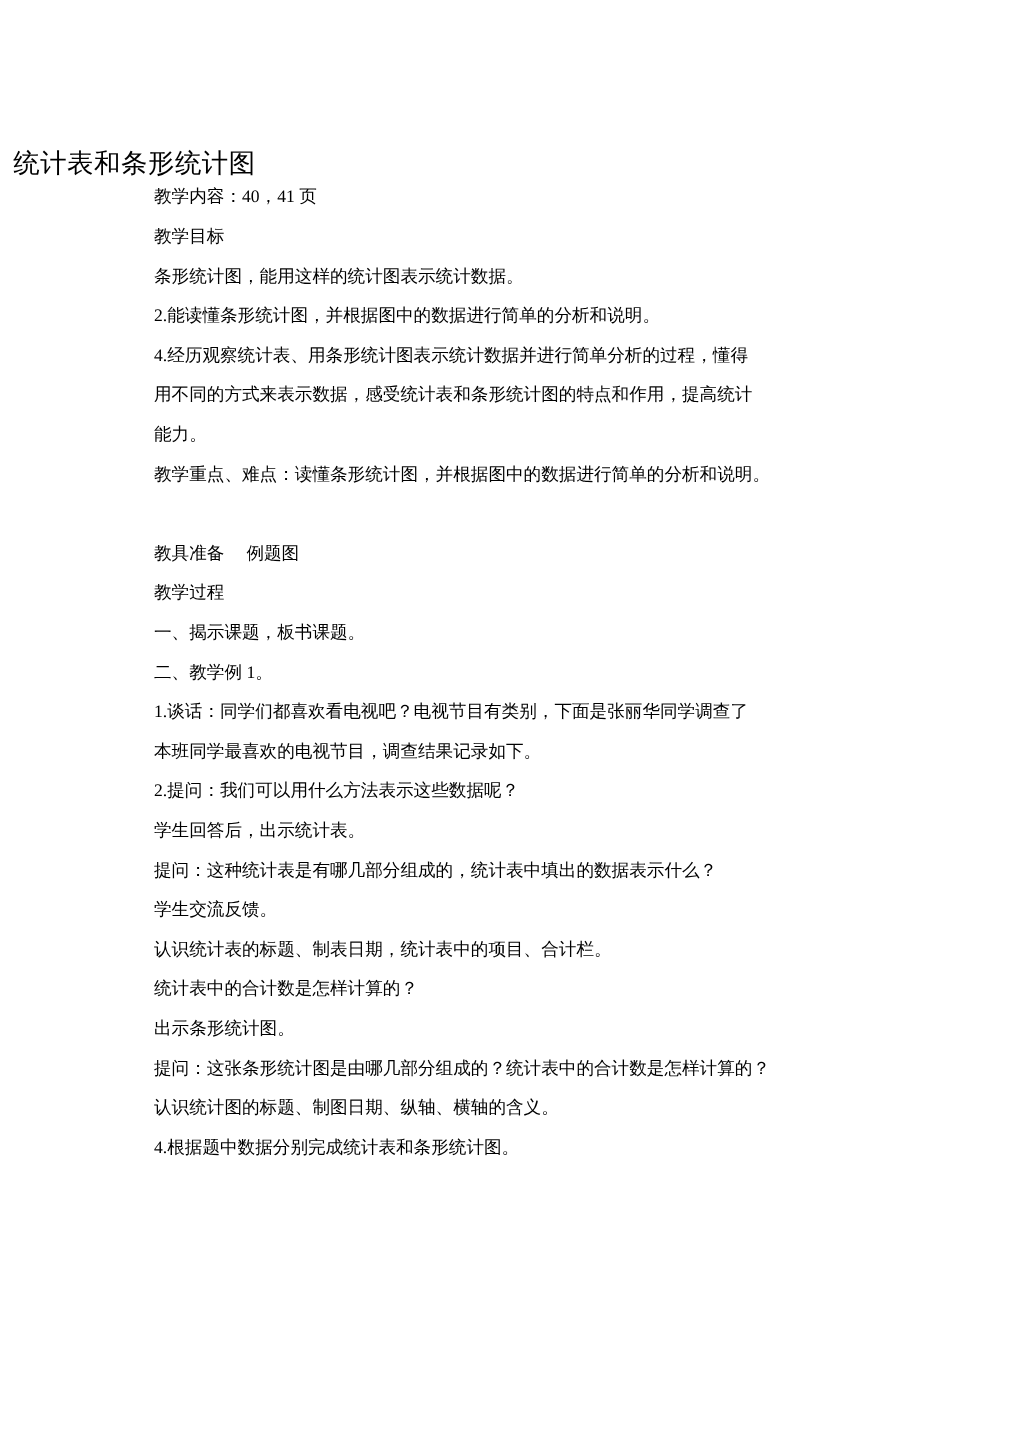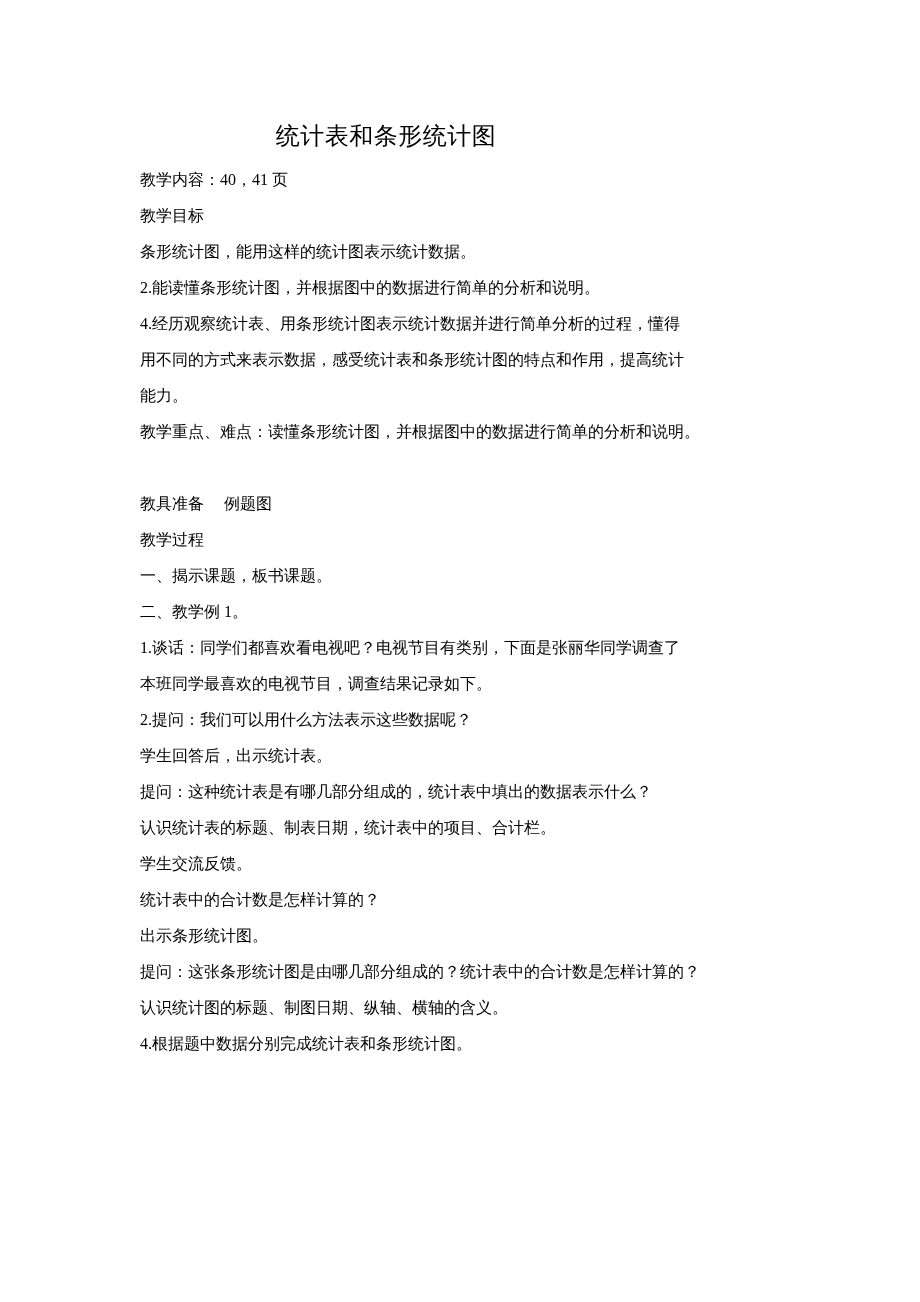--- a/index.html
+++ b/index.html
@@ -21,26 +21,25 @@
       top: 0;
       width: 920px;
       height: 1302px;
       background: #ffffff;
     }
     .title {
       position: absolute;
       left: 0;
       top: 118px;
       width: 772px;
-      text-align: center;
       font-family: "DejaVu Sans", "Liberation Sans", sans-serif;
       font-size: 24px;
       line-height: 36px;
       letter-spacing: 0.5px;
-      margin: 0;
+      margin: 12px;
       font-weight: normal;
     }
     .body-text {
       position: absolute;
       left: 140px;
       top: 162px;
       width: 660px;
       font-size: 16px;
       line-height: 36px;
     }
@@ -72,21 +71,21 @@
     <span class="blank"></span>
     <span class="line">教具准备     例题图</span>
     <span class="line">教学过程</span>
     <span class="line">一、揭示课题，板书课题。</span>
     <span class="line">二、教学例 1。</span>
     <span class="line">1.谈话：同学们都喜欢看电视吧？电视节目有类别，下面是张丽华同学调查了</span>
     <span class="line">本班同学最喜欢的电视节目，调查结果记录如下。</span>
     <span class="line">2.提问：我们可以用什么方法表示这些数据呢？</span>
     <span class="line">学生回答后，出示统计表。</span>
     <span class="line">提问：这种统计表是有哪几部分组成的，统计表中填出的数据表示什么？</span>
+    <span class="line">学生交流反馈。</span>
     <span class="line">认识统计表的标题、制表日期，统计表中的项目、合计栏。</span>
-    <span class="line">学生交流反馈。</span>
     <span class="line">统计表中的合计数是怎样计算的？</span>
     <span class="line">出示条形统计图。</span>
     <span class="line">提问：这张条形统计图是由哪几部分组成的？统计表中的合计数是怎样计算的？</span>
     <span class="line">认识统计图的标题、制图日期、纵轴、横轴的含义。</span>
     <span class="line">4.根据题中数据分别完成统计表和条形统计图。</span>
   </div>
 </div>
 
 </body></html>

